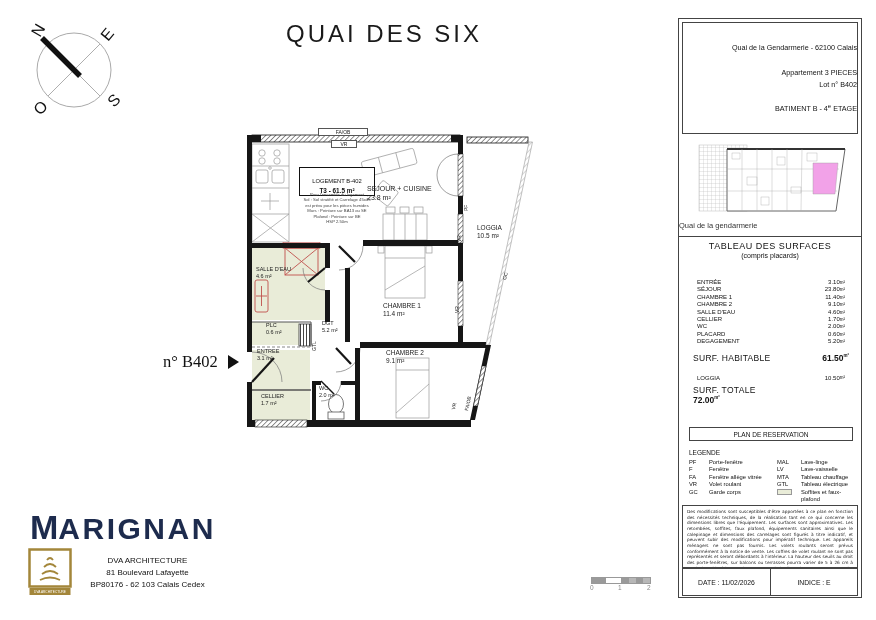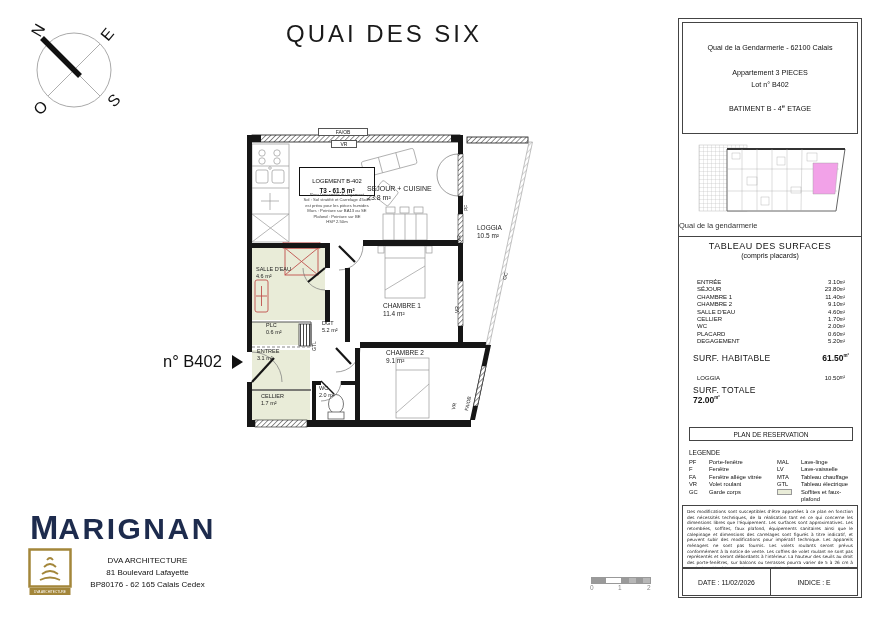--- a/index.html
+++ b/index.html
@@ -18,29 +18,29 @@
   .ann.noborder { border:none; background:transparent; }
   .rot90 { transform:rotate(-90deg); transform-origin:0 0; }
   .rot78 { transform:rotate(-78deg); transform-origin:0 0; }
   .logebox { position:absolute; left:299px; top:167px; width:76px; border:1.2px solid #111;
              background:#fff; text-align:center; padding:1px 0; }
   .logebox .t1 { font-size:5.8px; }
   .logebox .t2 { font-size:6.4px; font-weight:bold; }
   .logenote { position:absolute; left:296px; top:192px; width:82px; font-size:4.2px; line-height:1.3;
               color:#444; text-align:center; }
   
-  .lotptr { position:absolute; left:163px; top:352px; display:flex; align-items:center; }
+  .lotptr { position:absolute; left:163px; top:352px; display:flex; align-items:center;font-family:Liberation Serif, serif; }
   .lotptr .txt { font-size:16.5px; color:#111; }
   .tri { width:0; height:0; border-top:7px solid transparent; border-bottom:7px solid transparent;
          border-left:11px solid #111; margin-left:10px; }
   
   .panel { position:absolute; left:678px; top:18px; width:184px; height:580px;
            border:1px solid #444; background:#fff; font-size:7px; }
   .infobox { position:absolute; left:3px; top:3px; width:176px; height:112px; border:1px solid #444;
-             text-align:center; }
+             text-align:right; }
   .infobox .l1 { margin-top:20px; font-size:7.2px; }
   .infobox .l2 { margin-top:16px; font-size:7.2px; }
   .infobox .l3 { margin-top:3px;  font-size:7.2px; }
   .infobox .l4 { margin-top:14px; font-size:7.2px; }
   .kcaption { position:absolute; left:0; top:202px; width:100%; text-align:left; font-size:7.5px; color:#333; }
   .sect-divider { position:absolute; left:0; top:217px; width:100%; border-top:1px solid #444; }
   .surf-title { position:absolute; left:0; top:222px; width:100%; text-align:center; font-size:9px; letter-spacing:0.5px; }
   .surf-sub   { position:absolute; left:0; top:233px; width:100%; text-align:center; font-size:7px; }
   .surf-rows { position:absolute; left:18px; top:260px; width:148px; font-size:6px; }
   .srow { display:flex; justify-content:space-between; line-height:7.4px; }
@@ -456,21 +456,21 @@
       <path d="M16,19 Q22,13 28,19"></path>
       <path d="M19,12 Q22,8 25,12"></path>
     </g>
     <rect x="1.5" y="40" width="41" height="7" fill="#a3863a"></rect>
     <text x="22" y="45" text-anchor="middle" font-size="3.2" fill="#fff">DVA ARCHITECTURE</text>
   </svg>
 
   <div class="addr">
     <div>DVA ARCHITECTURE</div>
     <div>81 Boulevard Lafayette</div>
-    <div>BP80176 - 62 165 Calais Cedex</div>
+    <div>BP80176 - 62 103 Calais Cedex</div>
   </div>
 
   <div class="scale">
     <div class="bar">
       <div style="width:14px; background:#9a9a9a;"></div>
       <div style="width:16px; background:#fff;"></div>
       <div style="width:8px; background:#9a9a9a;"></div>
       <div style="width:7px; background:#b7b7b7;"></div>
       <div style="width:8px; background:#9a9a9a;"></div>
       <div style="width:7px; background:#b7b7b7;"></div>

